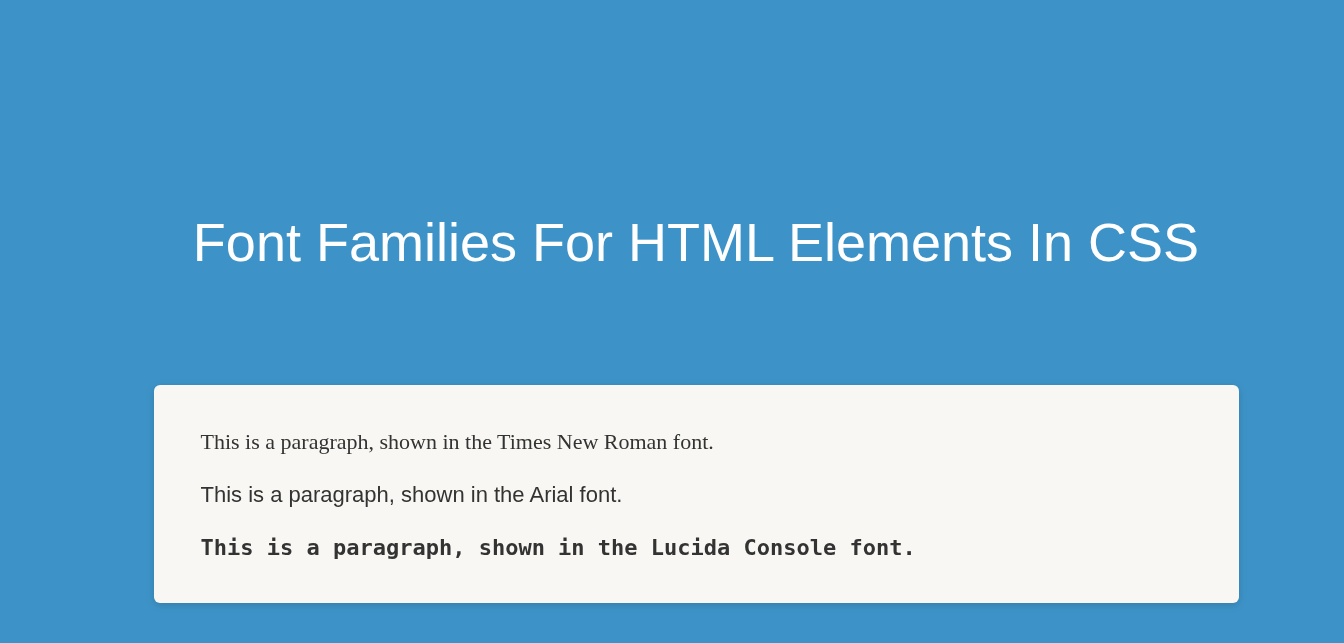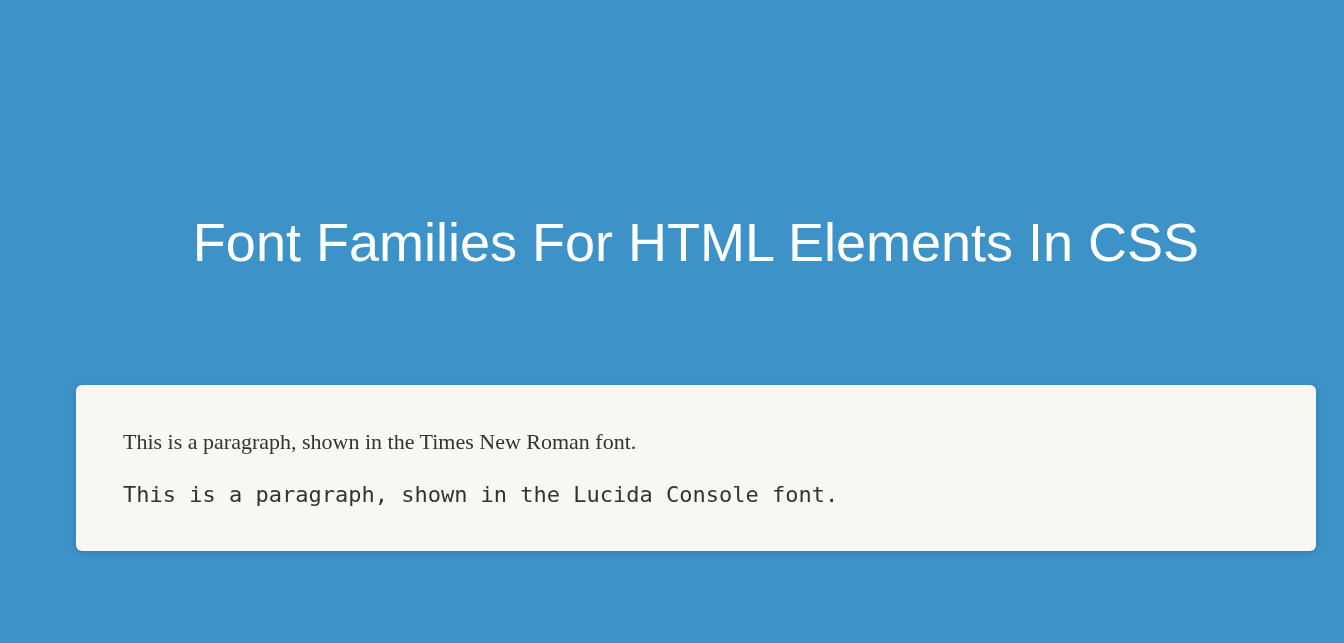--- a/index.html
+++ b/index.html
@@ -19,21 +19,21 @@
     .heading {
       color: #ffffff;
       font-family: Arial, Helvetica, sans-serif;
       font-size: 54px;
       font-weight: 400;
       text-align: center;
       margin-bottom: 100px;
     }
     .card {
       background-color: #f8f7f3;
-      width: 1240px;
+      width: 1085px;
       border-radius: 6px;
       padding: 30px 35px 40px 35px;
       box-shadow: 0 2px 8px rgba(0,0,0,0.15);
     }
     .para {
       font-size: 22px;
       color: #333333;
       margin-bottom: 22px;
       line-height: 1.4;
     }
@@ -41,23 +41,25 @@
       margin-bottom: 0;
     }
     .p1 {
       font-family: "Times New Roman", Times, serif;
     }
     .p2 {
       font-family: Arial, Helvetica, sans-serif;
     }
     .p3 {
       font-family: "Lucida Console", Monaco, monospace;
+      font-weight: bold;
     }
   </style>
 </head>
 <body>
 
 <h1 class="heading">Font Families For HTML Elements In CSS</h1>
 
 <div class="card">
   <p class="para p1">This is a paragraph, shown in the Times New Roman font.</p>
+  <p class="para p2">This is a paragraph, shown in the Arial font.</p>
   <p class="para p3">This is a paragraph, shown in the Lucida Console font.</p>
 </div>
 
 </body></html>

